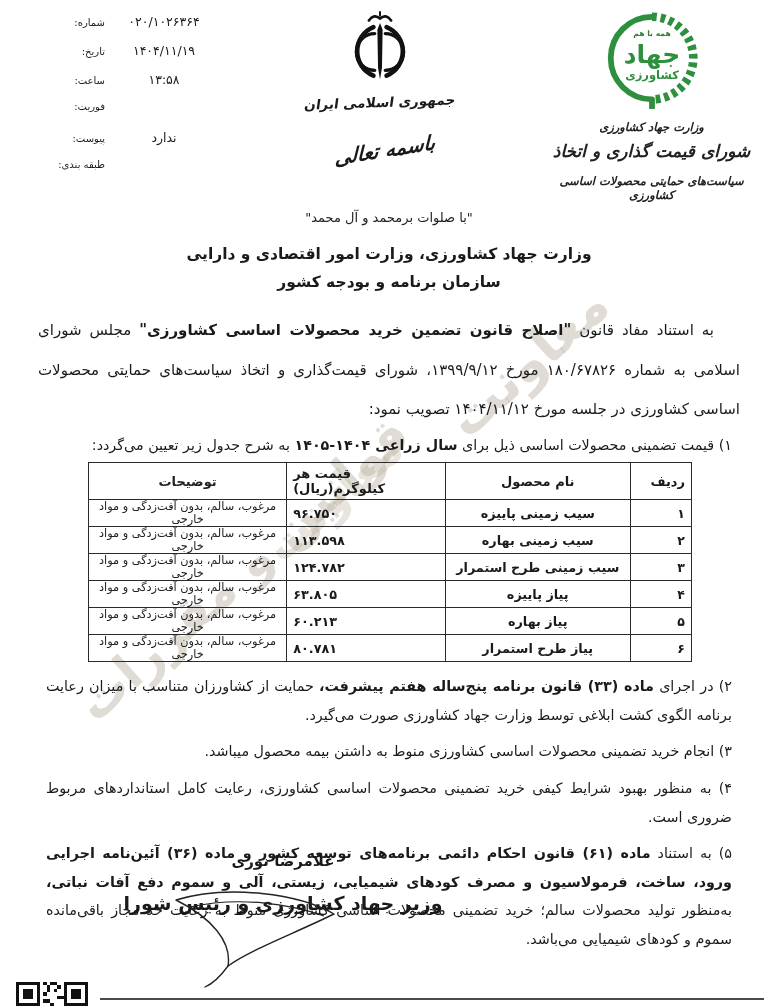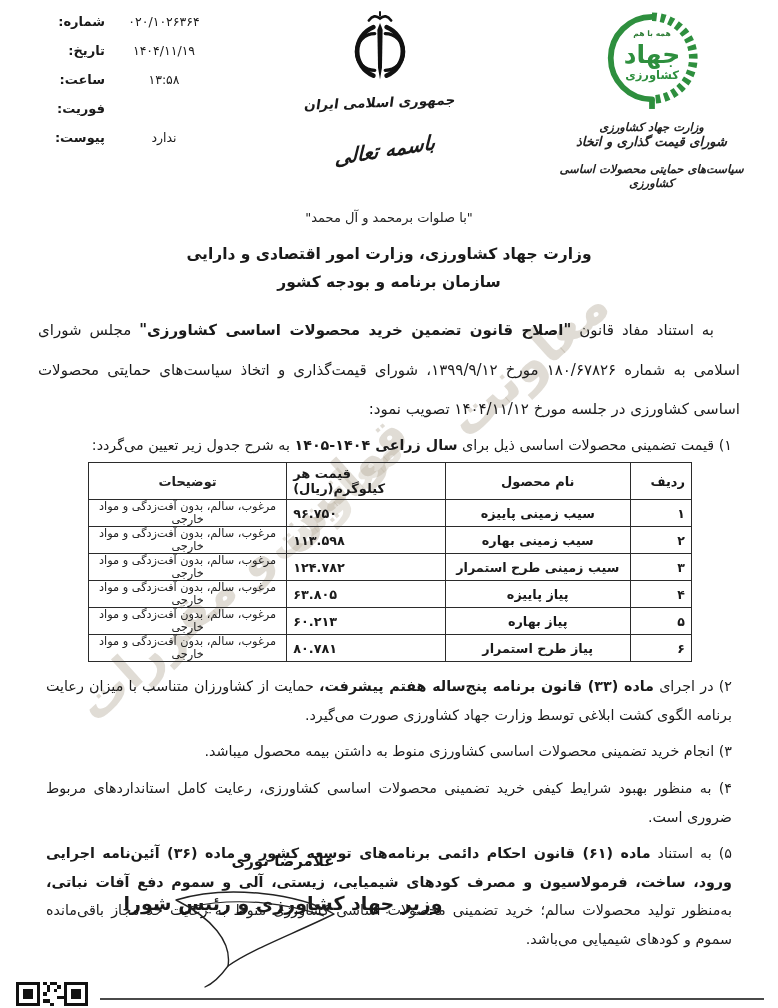--- a/index.html
+++ b/index.html
@@ -12,35 +12,35 @@
   .wm{position:absolute;color:rgba(178,168,150,0.40);font-weight:bold;
       white-space:nowrap;z-index:0;pointer-events:none;}
   .wm1{top:330px;left:430px;font-size:54px;transform:rotate(-42deg);}
   .wm2{top:540px;left:30px;font-size:50px;transform:rotate(-42deg);}
   .wm3{top:470px;left:250px;font-size:46px;transform:rotate(-42deg);color:rgba(178,168,150,0.30);}
   
   .hdr{position:absolute;top:0;left:0;right:0;height:205px;z-index:2;}
   .meta{position:absolute;top:14px;right:558px;left:8px;width:215px;left:8px;}
   .meta{right:auto;left:8px;}
   .m-row{display:flex;align-items:baseline;height:29px;direction:rtl;}
-  .m-label{width:92px;text-align:left;font-weight:bold;font-size:13px;direction:rtl;}
+  .m-label{width:92px;text-align:left;font-weight:normal;font-size:10px;direction:rtl;}
   .m-label{text-align:right;}
   .m-val{width:118px;text-align:center;font-size:12.5px;}
   .center-block{position:absolute;top:10px;left:280px;width:200px;text-align:center;}
   .emblem-svg{display:block;margin:0 auto;}
   .country-name{margin-top:2px;font-size:13.5px;font-weight:bold;
      transform:skewX(-10deg) rotate(-2deg);letter-spacing:0.5px;}
   .basmala{position:absolute;top:138px;left:300px;width:170px;text-align:center;
      font-family:"DejaVu Serif",serif;font-style:italic;font-weight:bold;font-size:20px;
      transform:rotate(-9deg) skewX(-10deg);}
   .logo-block{position:absolute;top:10px;left:544px;width:215px;text-align:center;}
   .logo-svg{display:block;margin:0 auto;}
   .org-line{font-family:"DejaVu Serif",serif;font-style:italic;font-weight:bold;color:#222;}
   .org-1{font-size:11.5px;margin-top:10px;}
-  .org-2{font-size:13px;}
+  .org-2{font-size:17px;margin-top:7px;}
   .org-3{font-size:11.5px;margin-top:13px;}
   svg text{font-family:"DejaVu Sans",sans-serif;}
   
   .body-copy{position:absolute;top:210px;right:38px;left:38px;z-index:1;}
   .salutation{text-align:center;font-size:13px;color:#222;margin-bottom:16px;}
   .addr{text-align:center;font-weight:bold;font-size:15.5px;line-height:1.8;}
   .intro{font-size:15px;line-height:2.65;text-align:justify;text-indent:26px;
      margin-top:14px;margin-bottom:0;}
   .item{font-size:14.3px;line-height:2.0;text-align:justify;margin:8px;}
   .item-1{margin-top:2px;margin-bottom:2px;line-height:1.9;}
@@ -90,20 +90,24 @@
         <span class="m-val">۱۳:۵۸</span>
         <span class="m-label">ساعت:</span>
       </div>
       <div class="m-row">
         <span class="m-val"></span>
         <span class="m-label">فوریت:</span>
       </div>
       <div class="m-row">
         <span class="m-val">ندارد</span>
         <span class="m-label">پیوست:</span>
+      </div>
+      <div class="m-row">
+        <span class="m-val"></span>
+        <span class="m-label">طبقه بندی:</span>
       </div>
     </div>
 
     <div class="center-block">
       <svg class="emblem-svg" width="66" height="82" viewBox="0 0 100 125">
         <path d="M50,2 L50,10" stroke="#111" stroke-width="3" fill="none"></path>
         <path d="M33,16 Q41,5 50,13 Q59,5 67,16" stroke="#111" stroke-width="4" fill="none" stroke-linecap="round"></path>
         <path d="M50,20 L54,30 L53,88 L50,106 L47,88 L46,30 Z" fill="#111"></path>
         <path d="M40,26 A40,40 0 0 0 40,100" stroke="#111" stroke-width="7" fill="none" stroke-linecap="round"></path>
         <path d="M42,36 A28,28 0 0 0 42,92" stroke="#111" stroke-width="5" fill="none" stroke-linecap="round"></path>

